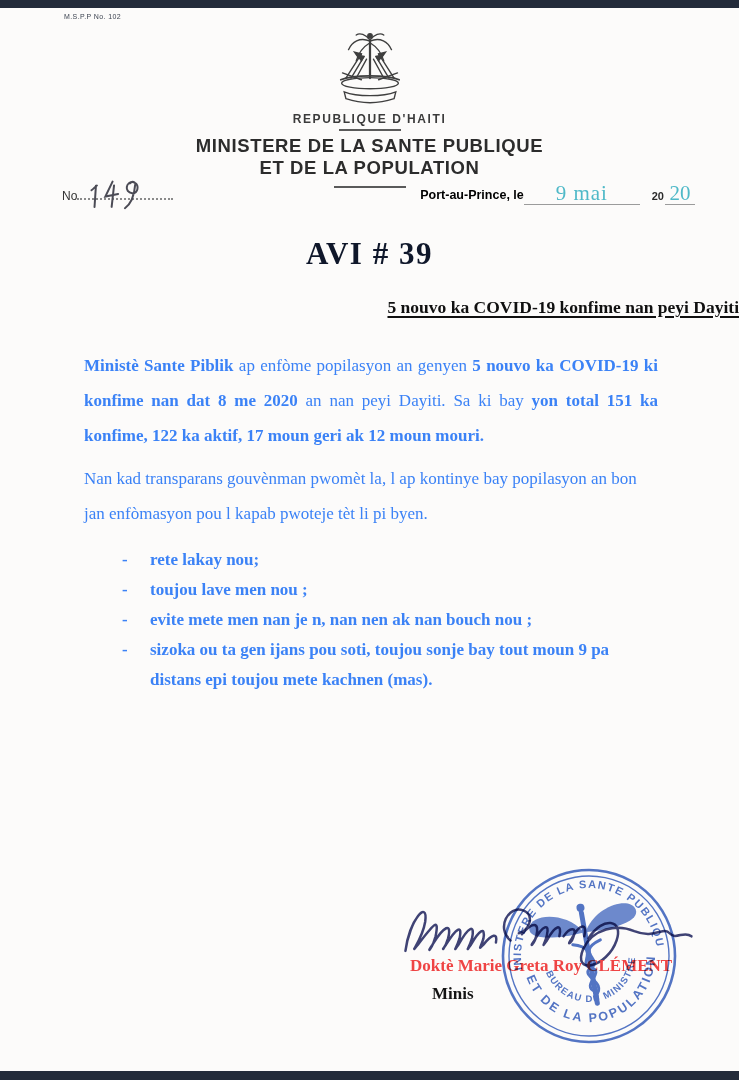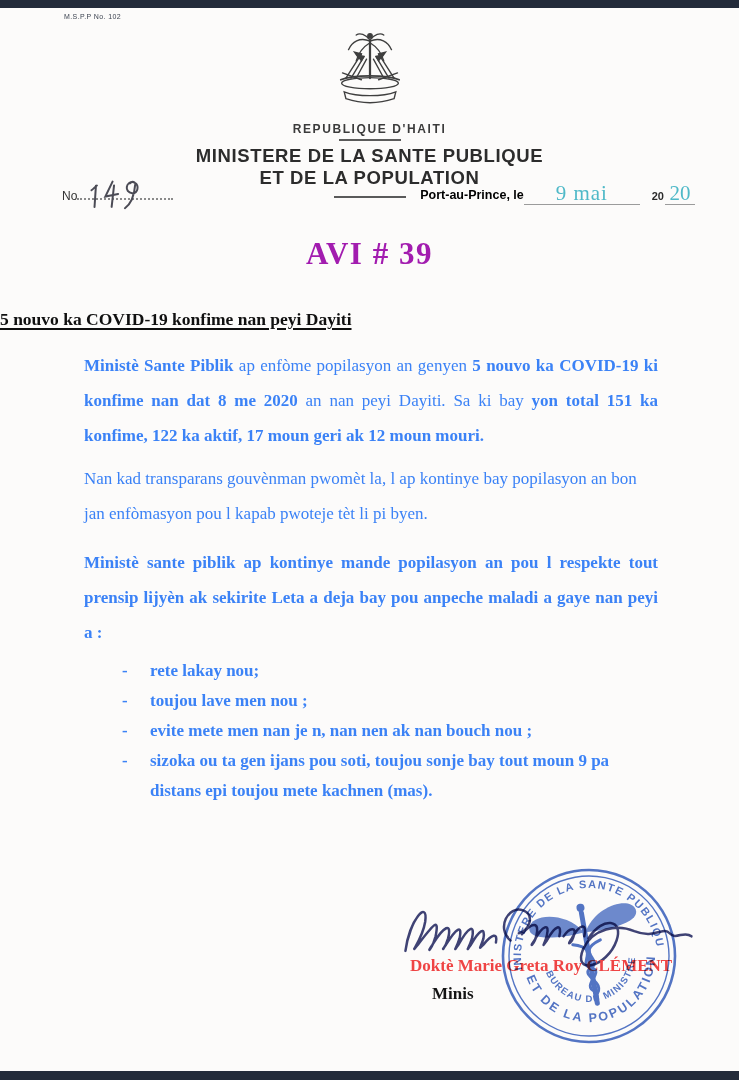--- a/index.html
+++ b/index.html
@@ -7,21 +7,21 @@
         font-family:"Liberation Serif", serif;color:#161616;margin:0 auto;}
   .bar{position:absolute;left:0;right:0;height:8px;background:#232b3a;}
   .bar.top{top:0;}
   .bar.bottom{bottom:0;height:9px;}
   .msp-ref{position:absolute;top:13px;left:64px;font-family:"Liberation Sans",sans-serif;
            font-size:7px;color:#3c4350;letter-spacing:.4px;}
   
   .header{position:absolute;top:28px;left:0;right:0;text-align:center;}
   .emblem{display:block;margin:0 auto;}
   .republic{font-family:"Liberation Sans",sans-serif;font-size:12px;font-weight:600;
-            color:#3b3b3b;letter-spacing:1.6px;margin-top:18px;}
+            color:#3b3b3b;letter-spacing:1.6px;margin-top:8px;}
   .rule{height:2px;background:#5a5a5a;margin:3px auto 4px;}
   .rule.r1{width:62px;}
   .rule.r2{width:72px;margin-top:7px;}
   .ministry{font-family:"Liberation Sans",sans-serif;font-weight:bold;font-size:18.5px;
             color:#2c2c2c;letter-spacing:.6px;line-height:1.18;}
   
   .no-field{position:absolute;top:186px;left:62px;font-family:"Liberation Sans",sans-serif;
             font-size:12px;color:#333;}
   .dots{display:inline-block;width:96px;border-bottom:2px dotted #8a8a8a;height:12px;}
   .handnum{position:absolute;left:20px;top:-12px;}
@@ -29,23 +29,23 @@
   .date-label{font-family:"Liberation Sans",sans-serif;font-size:12.5px;font-weight:600;
               color:#000000;padding-bottom:3px;}
   .date-slot{display:inline-block;width:116px;text-align:center;border-bottom:1.5px solid #9b9b9b;
              color:#4fb9c8;font-size:21px;letter-spacing:1px;line-height:22px;}
   .year-prefix{font-family:"Liberation Sans",sans-serif;font-size:11px;font-weight:700;
                color:#2b2b2b;margin:0 1px 3px 12px;}
   .year-slot{display:inline-block;min-width:30px;text-align:center;border-bottom:1.5px solid #9b9b9b;
              color:#4fb9c8;font-size:21px;line-height:22px;}
   
   .title{position:absolute;top:236px;left:0;right:0;text-align:center;font-weight:bold;
-         font-size:31px;letter-spacing:1.5px;color:#a21caf;}
-  .subtitle{position:absolute;top:297px;left:0;right:0;text-align:left;font-weight:bold;
-            font-size:17.5px;color:#101010;margin-top:12px;}
+         font-size:31px;letter-spacing:1.5px;color:#0f172a;}
+  .subtitle{position:absolute;top:297px;left:16px;right:0;text-align:right;font-weight:bold;
+            font-size:17.5px;color:#101010;}
   .subtitle span{text-decoration:underline;text-underline-offset:3px;text-decoration-thickness:1.6px;}
   
   .body{position:absolute;top:348px;left:84px;width:574px;font-size:17px;line-height:35px;color:#3b82f6;}
   .body p{margin:0;}
   .p1{text-align:justify;margin-bottom:8px !important;}
   .p2{margin-bottom:14px !important;}
   .p3{font-weight:bold;text-align:justify;margin-bottom:6px !important;}
   .b{font-weight:bold;}
   ul.bullets{list-style:none;margin:0;padding:0 0 0 38px;font-weight:bold;line-height:30px;}
   ul.bullets li{display:flex;}
@@ -125,21 +125,20 @@
     <span class="year-prefix">20</span>
     <span class="year-slot">20</span>
   </div>
 
   <div class="title">AVI # 39</div>
   <div class="subtitle"><span>5 nouvo ka COVID-19 konfime nan peyi Dayiti</span></div>
 
   <div class="body">
     <p class="p1"><span class="b">Ministè Sante Piblik </span><span>ap enfòme popilasyon an genyen </span><span class="b">5 nouvo ka COVID-19 ki konfime nan dat 8 me 2020 </span><span>an nan peyi Dayiti. Sa ki bay </span><span class="b">yon total 151 ka konfime, 122 ka aktif, 17 moun geri ak 12 moun mouri.</span></p>
     <p class="p2">Nan kad transparans gouvènman pwomèt la, l ap kontinye bay popilasyon an bon jan enfòmasyon pou l kapab pwoteje tèt li pi byen.</p>
-    <p class="p3">Ministè sante piblik ap kontinye mande popilasyon an pou l respekte tout prensip lijyèn ak sekirite Leta a deja bay pou anpeche maladi a gaye nan peyi a :</p>
     <ul class="bullets">
       <li>
         <span class="dash">-</span>
         <span class="btext">rete lakay nou;</span>
       </li>
       <li>
         <span class="dash">-</span>
         <span class="btext">toujou lave men nou ;</span>
       </li>
       <li>

